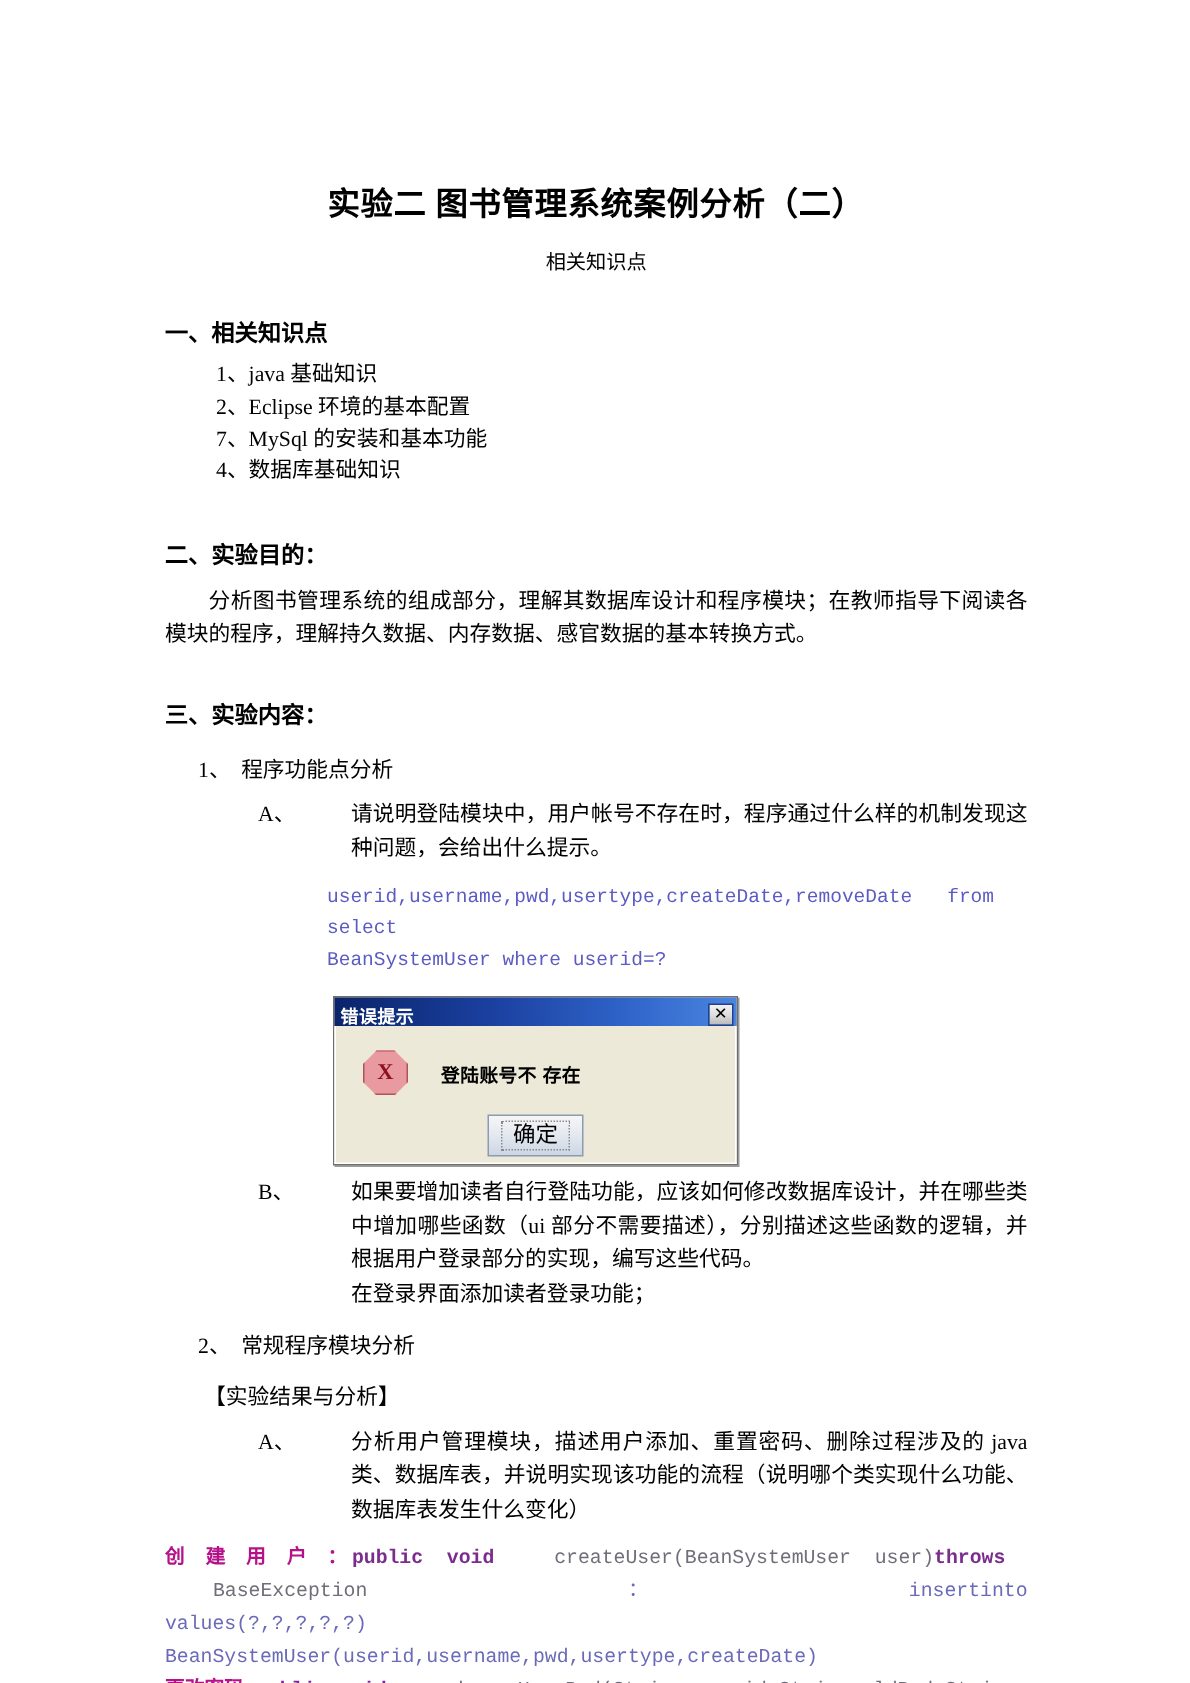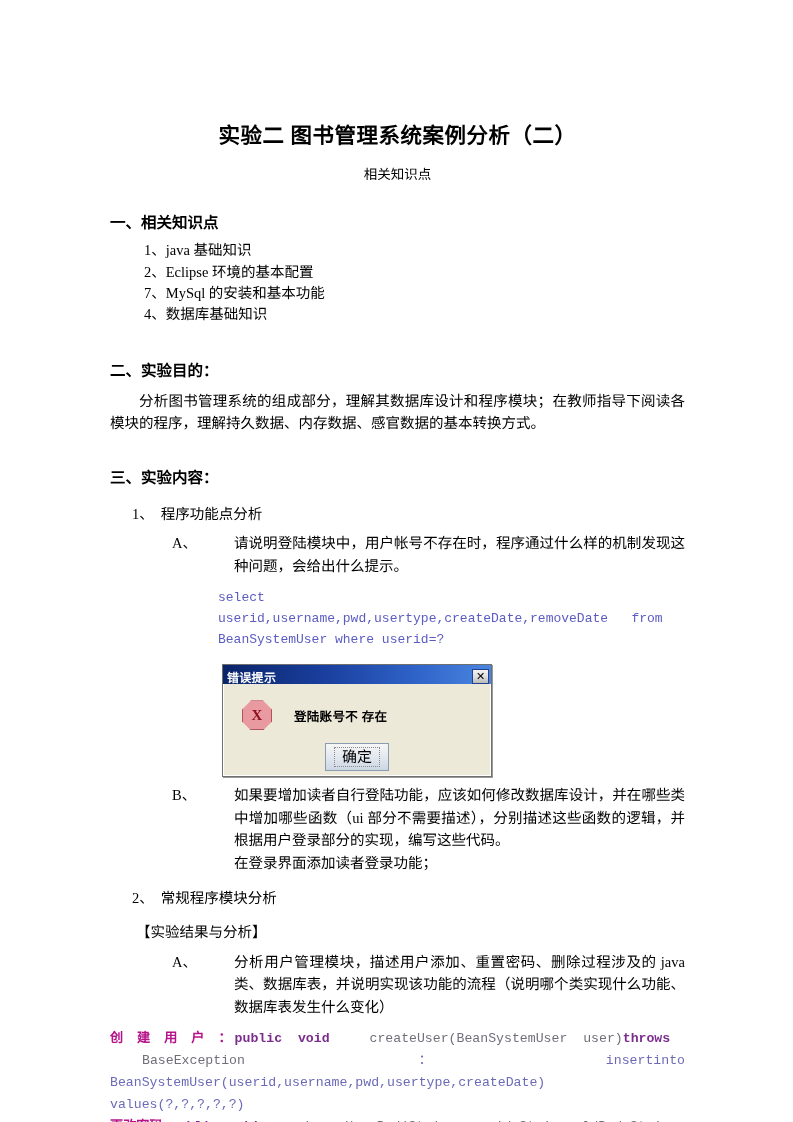--- a/index.html
+++ b/index.html
@@ -270,22 +270,22 @@
   <div class="numitem">
     <span class="num">1、</span><span>程序功能点分析</span>
   </div>
 
   <div class="letter-row">
     <span class="lbl">A、</span>
     <span class="body">请说明登陆模块中，用户帐号不存在时，程序通过什么样的机制发现这种问题，会给出什么提示。</span>
   </div>
 
   <div class="code-block sql">
+    <span class="ln">userid,username,pwd,usertype,createDate,removeDate   from</span>
     <span class="ln">select</span>
-    <span class="ln">userid,username,pwd,usertype,createDate,removeDate   from</span>
     <span class="ln">BeanSystemUser where userid=?</span>
   </div>
 
   <div class="dialog">
     <div class="dlg-titlebar">
       <span class="dlg-title">错误提示</span>
       <span class="dlg-close">✕</span>
     </div>
     <div class="dlg-body">
       <div class="dlg-msgrow">
@@ -314,18 +314,18 @@
   <div class="bracket-item">【实验结果与分析】</div>
 
   <div class="letter-row">
     <span class="lbl">A、</span>
     <span class="body">分析用户管理模块，描述用户添加、重置密码、删除过程涉及的 java 类、数据库表，并说明实现该功能的流程（说明哪个类实现什么功能、数据库表发生什么变化）</span>
   </div>
 
   <div class="code-bottom">
     <span class="row"><span class="cn-label sp3">创 建 用 户 ：</span><span class="kw">public  void</span><span class="plain-code"> createUser(BeanSystemUser  user)</span><span class="kw">throws</span></span>
     <span class="row spread"><span class="plain-code">BaseException</span><span>：</span><span>insert</span><span>into</span></span>
+    <span class="row">values(?,?,?,?,?)</span>
     <span class="row">BeanSystemUser(userid,username,pwd,usertype,createDate)</span>
-    <span class="row">values(?,?,?,?,?)</span>
     <span class="row"><span class="cn-label tight">更改密码:</span><span class="kw">public void</span><span class="plain-code"> changeUserPwd(String userid,String oldPwd,String</span></span>
   </div>
 
 </div>
 
 </body></html>

